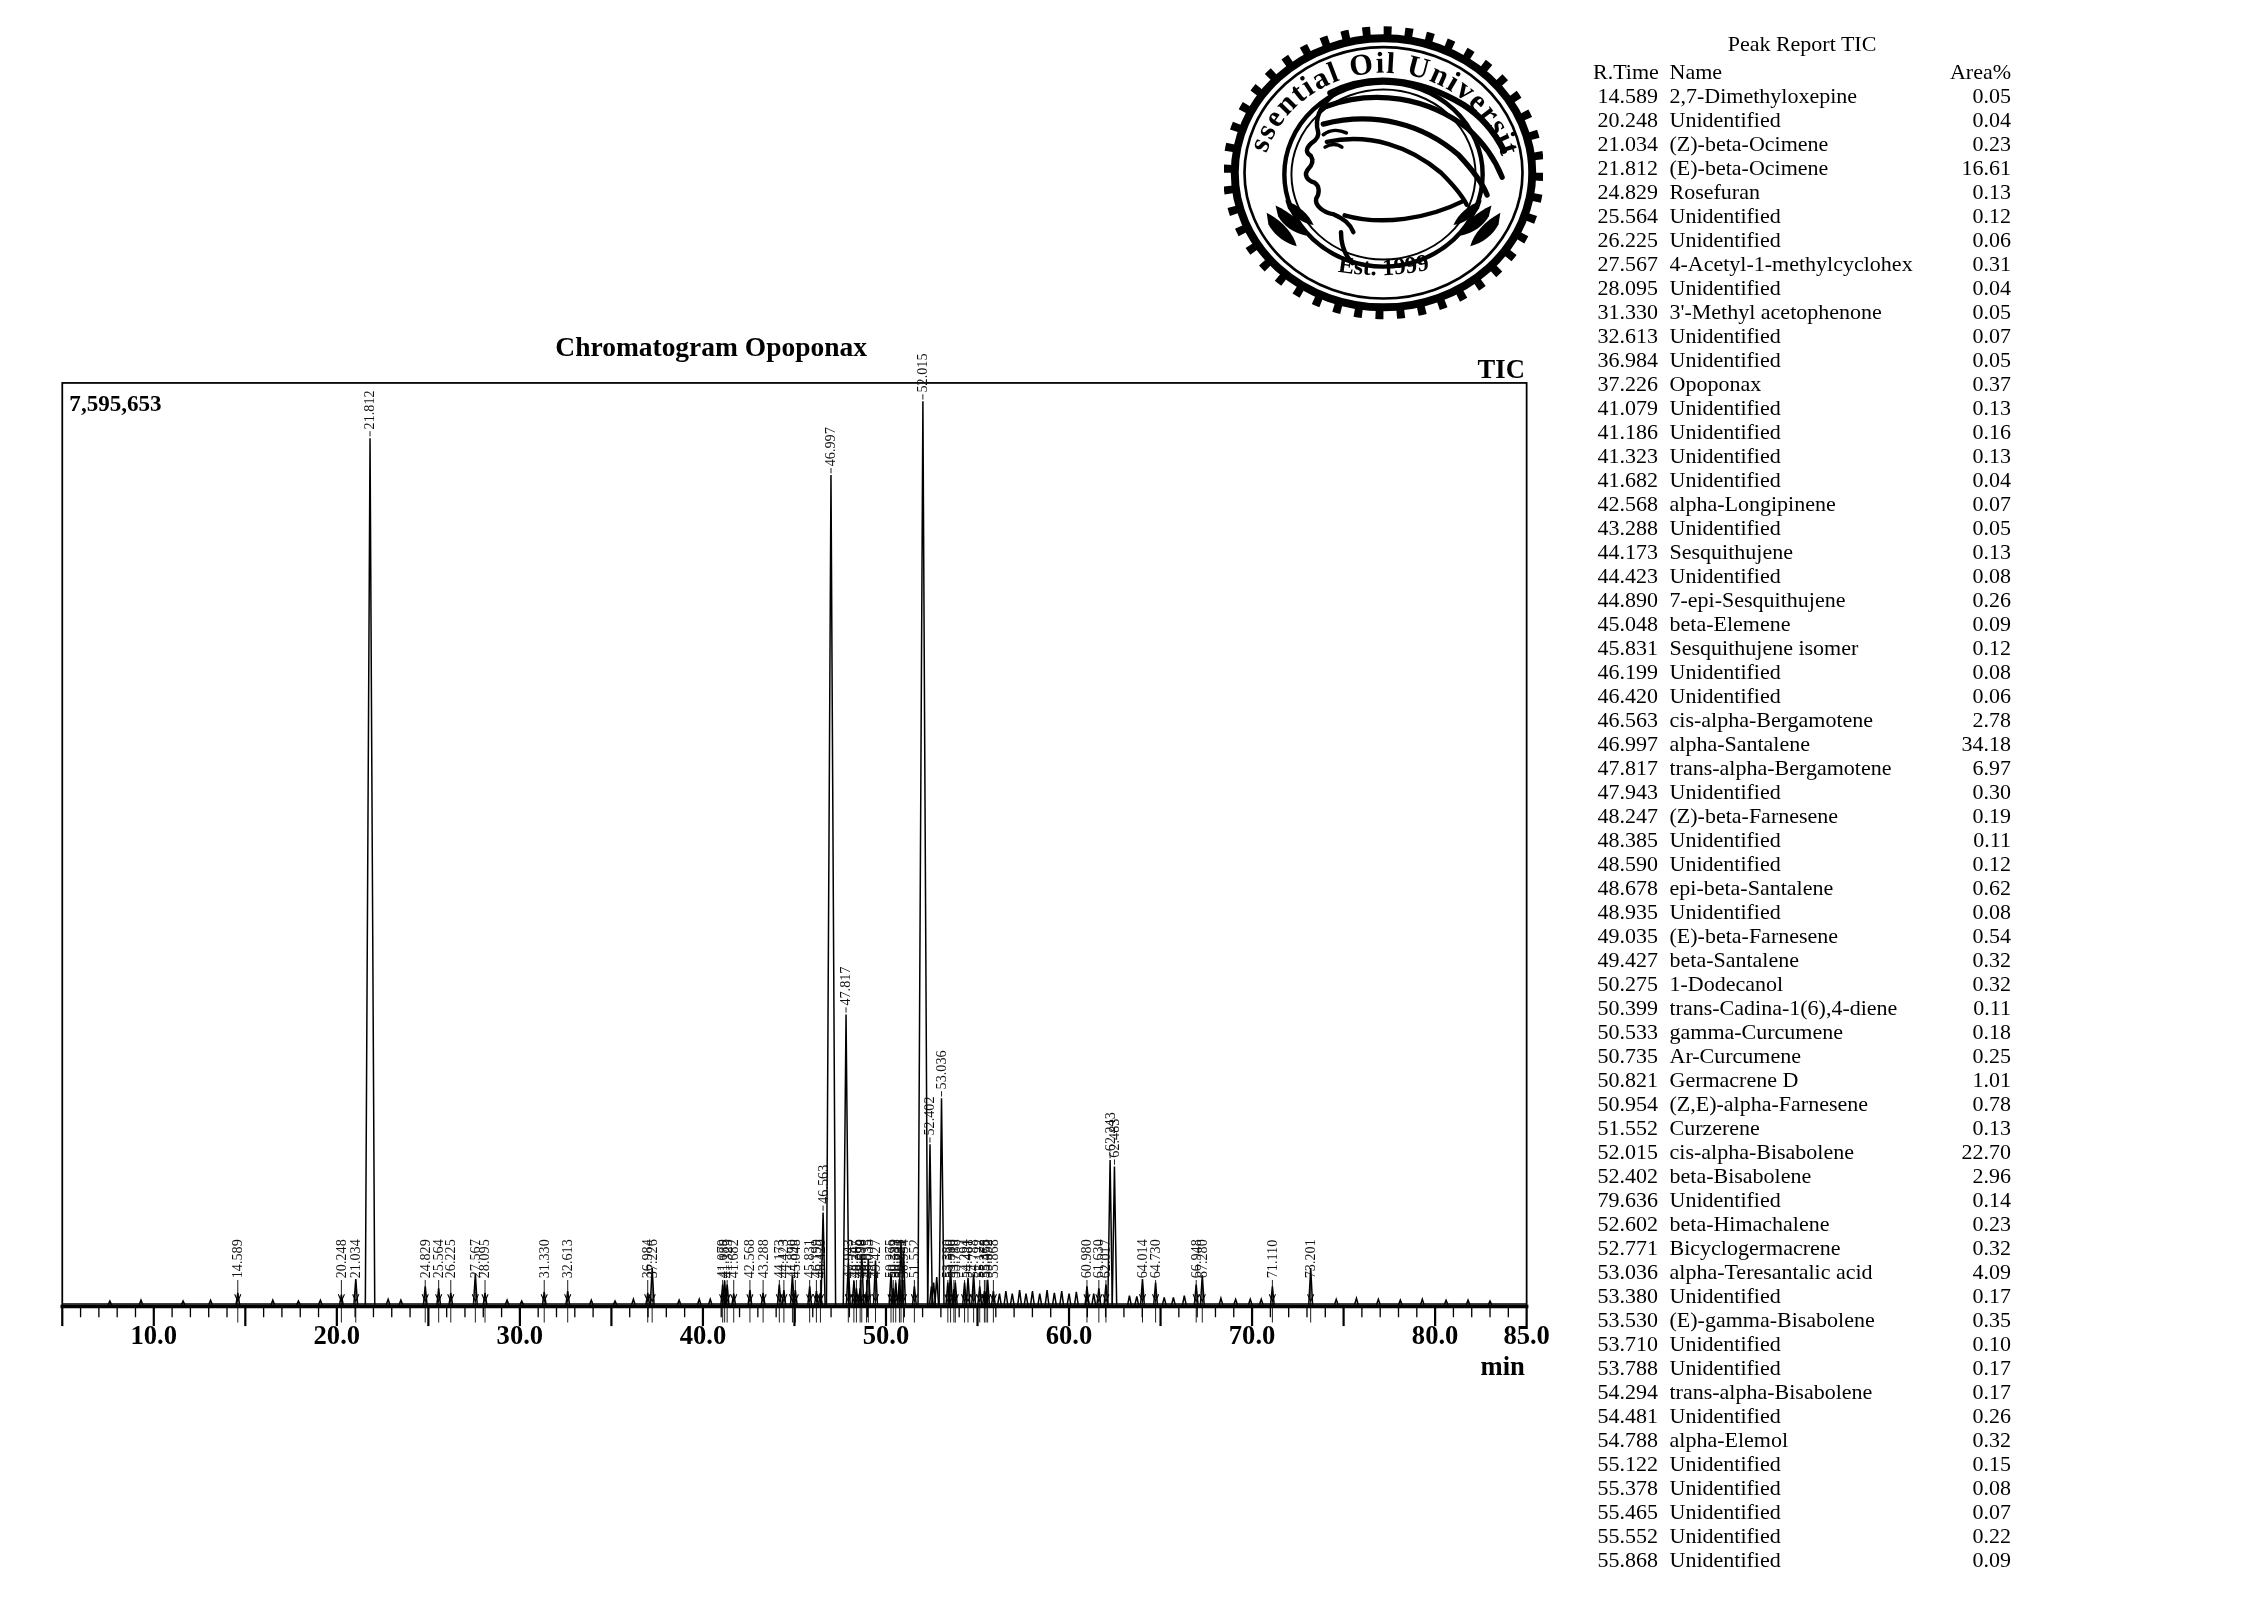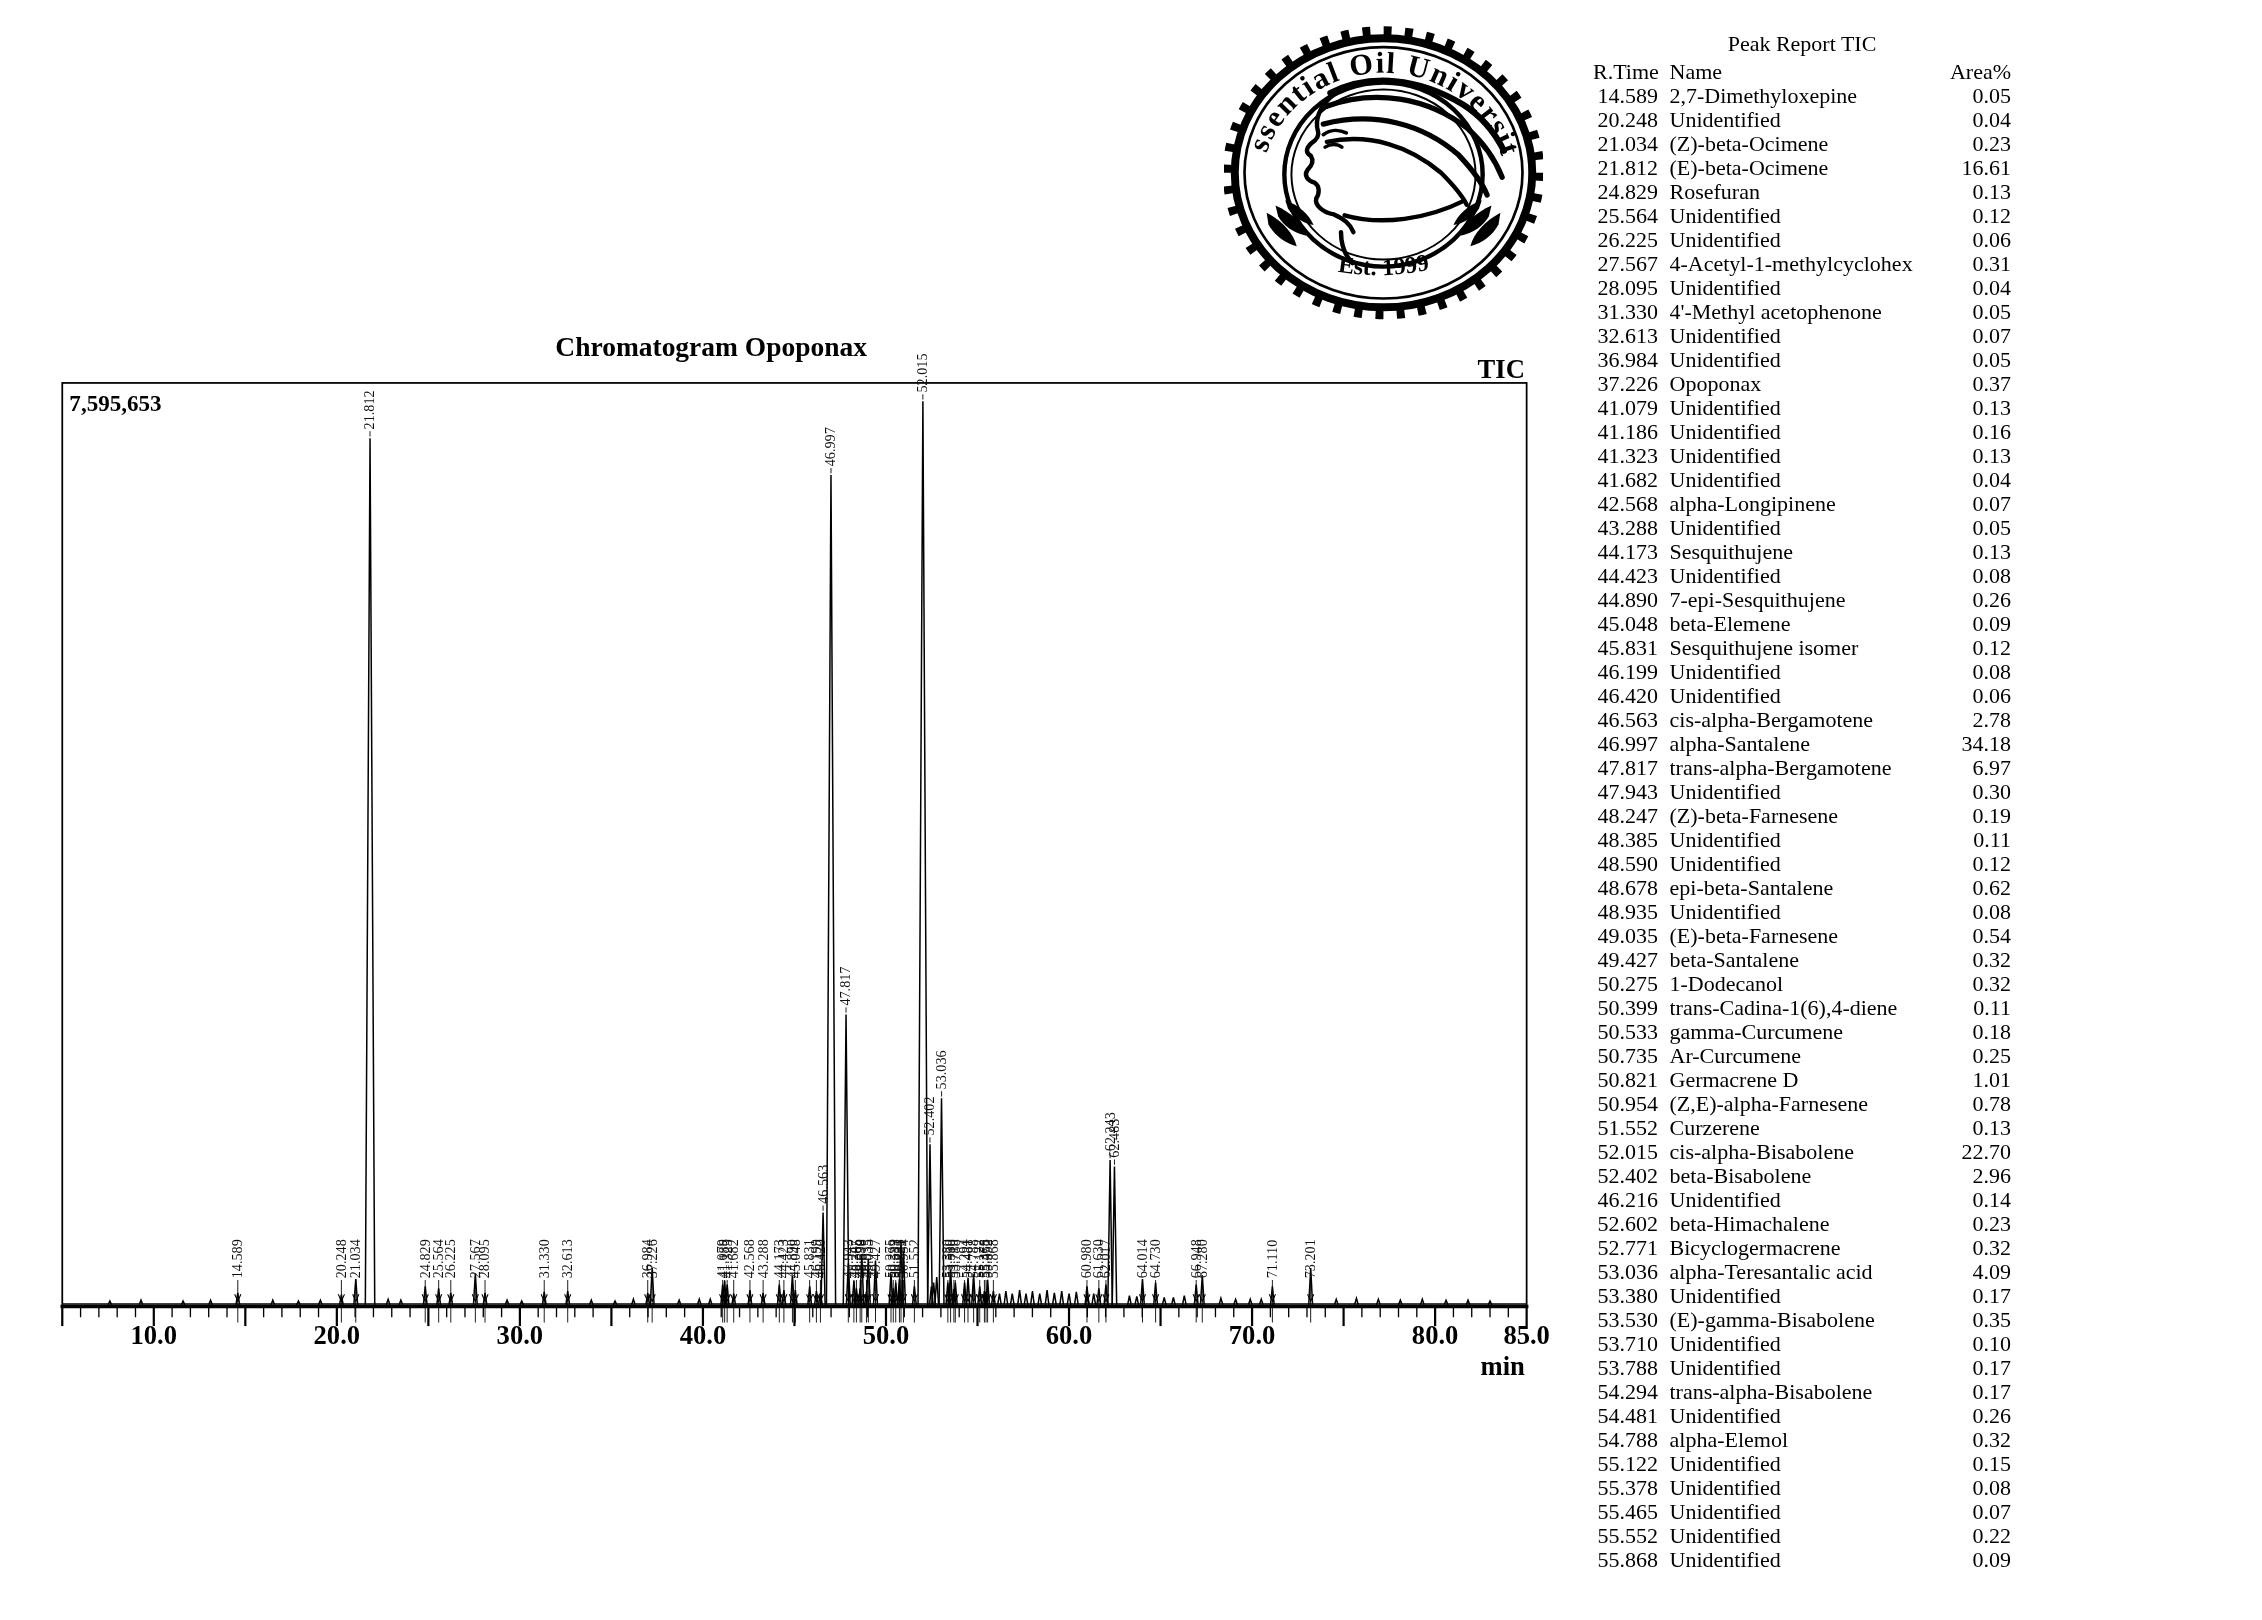--- a/index.html
+++ b/index.html
@@ -544,21 +544,21 @@
   </div>
 
   <div class="pr-row">
     <span class="rt">28.095</span>
     <span class="nm">Unidentified</span>
     <span class="ar">0.04</span>
   </div>
 
   <div class="pr-row">
     <span class="rt">31.330</span>
-    <span class="nm">4'-Methyl acetophenone</span>
+    <span class="nm">3'-Methyl acetophenone</span>
     <span class="ar">0.05</span>
   </div>
 
   <div class="pr-row">
     <span class="rt">32.613</span>
     <span class="nm">Unidentified</span>
     <span class="ar">0.07</span>
   </div>
 
   <div class="pr-row">
@@ -765,21 +765,21 @@
     <span class="ar">22.70</span>
   </div>
 
   <div class="pr-row">
     <span class="rt">52.402</span>
     <span class="nm">beta-Bisabolene</span>
     <span class="ar">2.96</span>
   </div>
 
   <div class="pr-row">
-    <span class="rt">46.216</span>
+    <span class="rt">79.636</span>
     <span class="nm">Unidentified</span>
     <span class="ar">0.14</span>
   </div>
 
   <div class="pr-row">
     <span class="rt">52.602</span>
     <span class="nm">beta-Himachalene</span>
     <span class="ar">0.23</span>
   </div>
 

